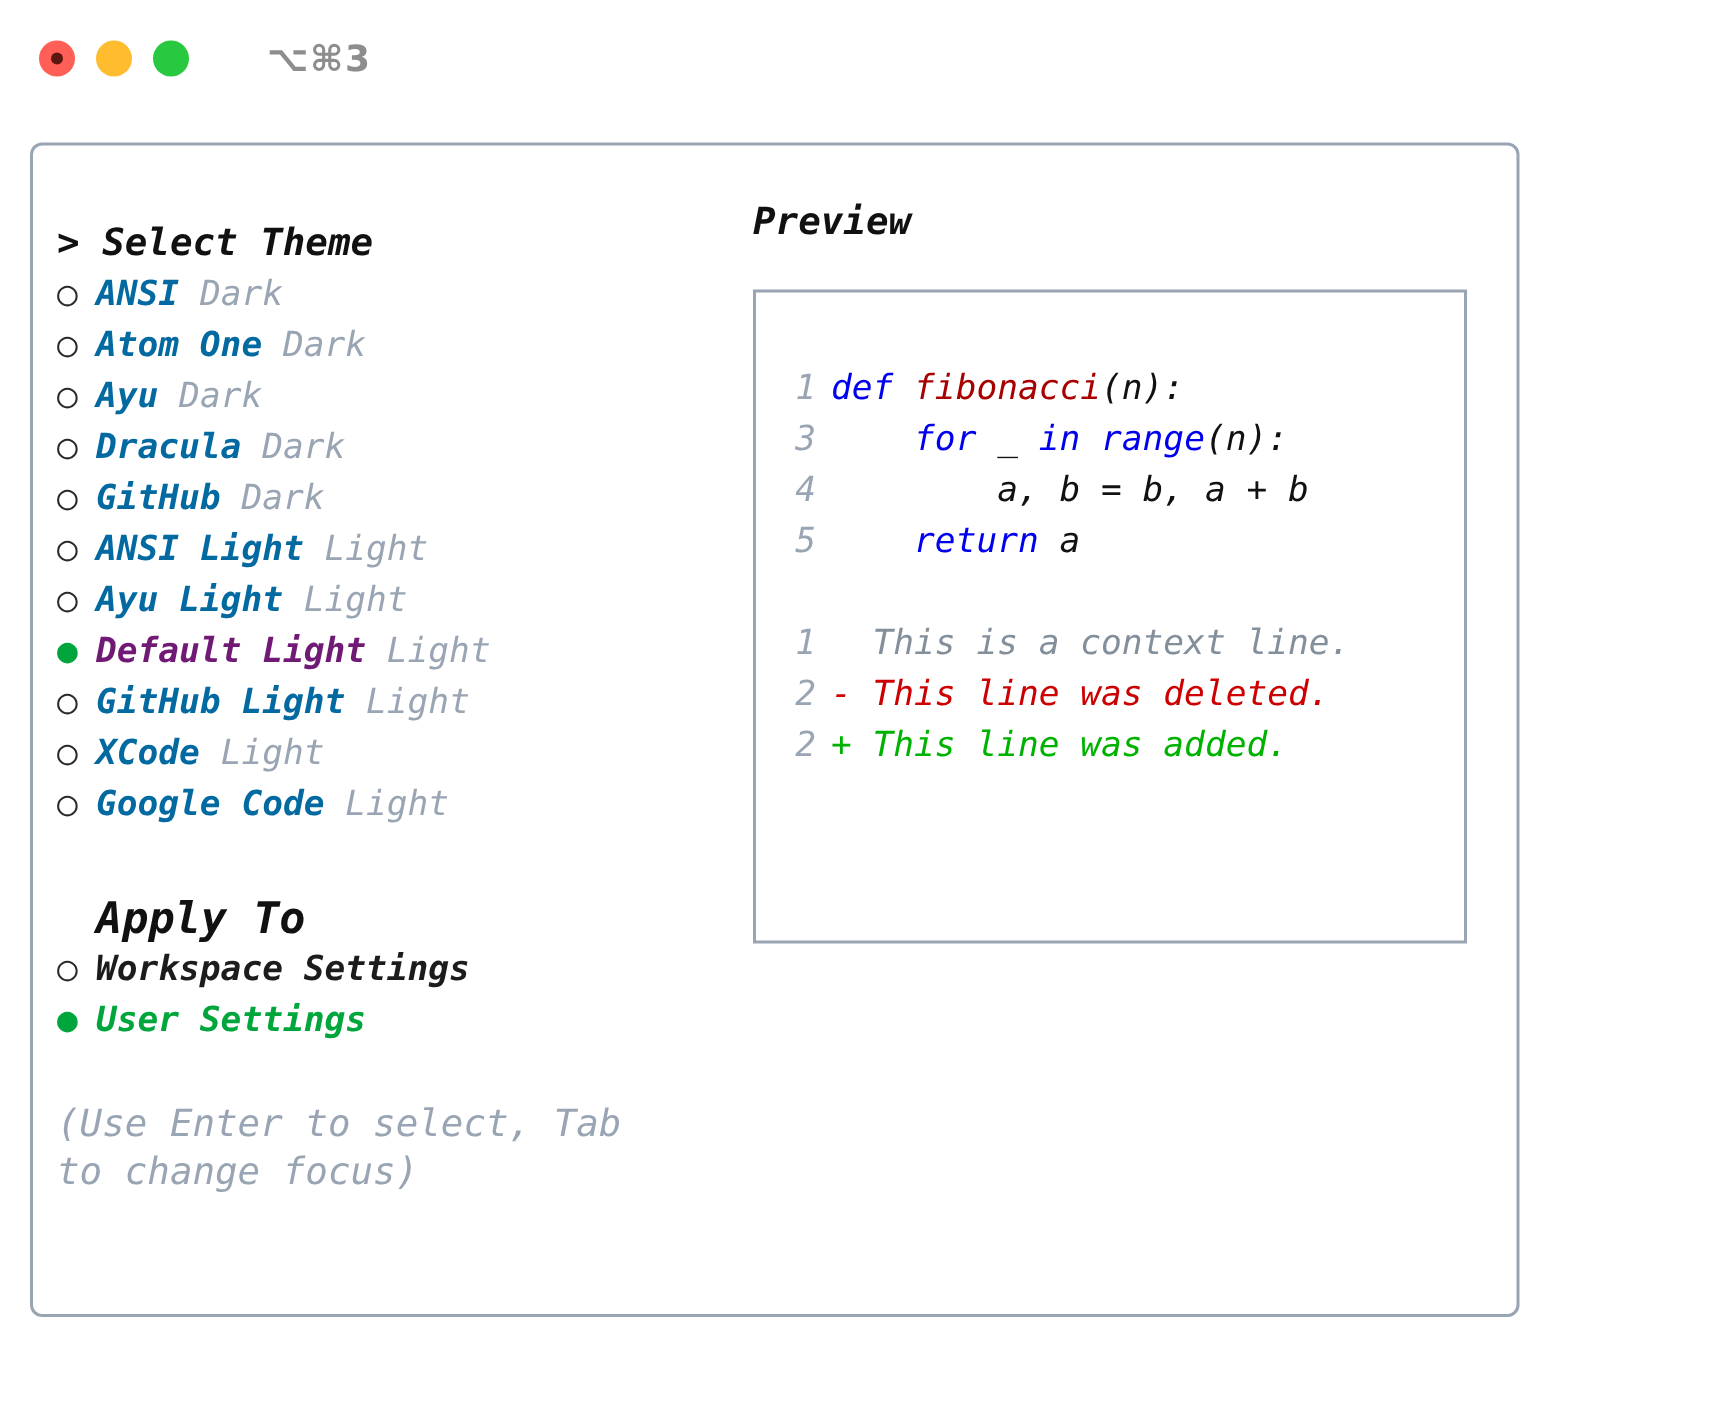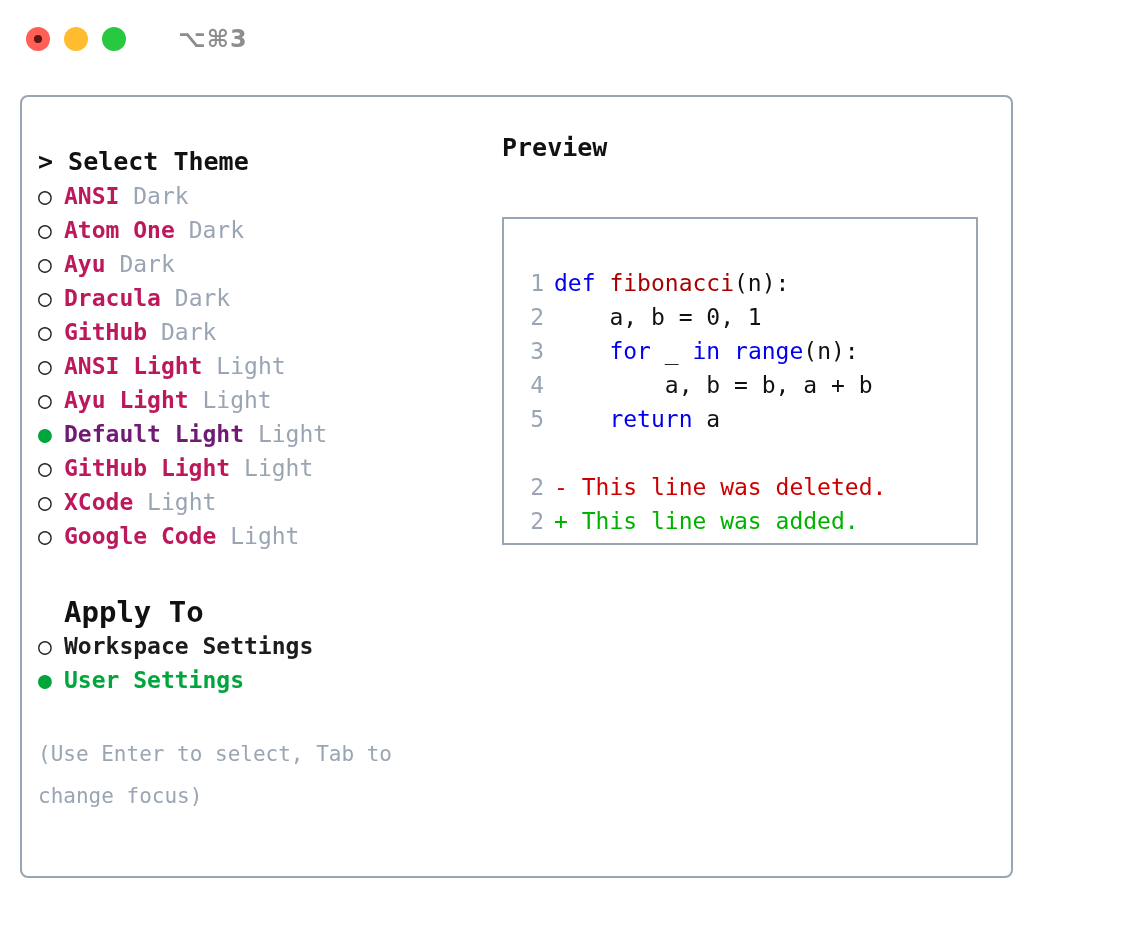--- a/index.html
+++ b/index.html
@@ -72,20 +72,21 @@
   .panel {
     position: absolute;
     left: 20px;
     top: 95px;
     width: 993px;
     height: 783px;
     border: 2px solid #9aa5b4;
     border-radius: 8px;
     box-sizing: border-box;
     background: #ffffff;
+    font-style: italic;
   }
 
   .panel-inner {
     position: absolute;
     left: 0; top: 0;
     width: 100%; height: 100%;
   }
 
   
   .left-col {
@@ -107,21 +108,21 @@
     color: #1c1c1c;
     white-space: pre;
     display: block;
   }
   .marker {
     display: inline-block;
     width: 26px;
     color: #2a2a2a;
   }
   .theme-row.selected .marker { color: #00a63c; }
-  .theme-name { font-weight: bold; color: #be185d; }
+  .theme-name { font-weight: bold; color: #0369a1; }
   .theme-row.selected .theme-name { color: #701a75; }
   .theme-tag { color: #9aa5b4; }
 
   .apply-section {
     margin-top: 42px;
   }
   .apply-title {
     font-size: 29px;
     line-height: 34px;
     color: #111111;
@@ -135,44 +136,44 @@
     white-space: pre;
     display: block;
     color: #1c1c1c;
   }
   .apply-row .opt-label { font-weight: bold; color: #1c1c1c; }
   .apply-row.selected .marker { color: #00a63c; }
   .apply-row.selected .opt-label { color: #00a63c; }
 
   .hint {
     margin-top: 36px;
-    font-size: 21px;
-    line-height: 42px;
+    font-size: 25px;
+    line-height: 32px;
     color: #9aa5b4;
     width: 400px;
   }
 
   
   .right-col {
     position: absolute;
     left: 480px;
     top: 34px;
     width: 490px;
   }
   .preview-title {
     font-size: 25px;
     font-weight: bold;
     color: #111111;
     line-height: 34px;
     white-space: pre;
   }
   .preview-box {
-    margin-top: 52px;
+    margin-top: 28px;
     width: 476px;
-    height: 328px;
+    height: 436px;
     border: 2px solid #9aa5b4;
     box-sizing: border-box;
     background: #ffffff;
     position: relative;
   }
   .code-area {
     position: absolute;
     left: 16px;
     top: 47px;
     right: 6px;
@@ -243,30 +244,30 @@
       </div>
 
       <div class="right-col">
         <div class="preview-title">Preview</div>
 
         <div class="preview-box">
           <div class="code-area">
 
             <div class="code-line"><span class="ln">1</span><span class="tok-txt"></span><span class="tok-kw">def </span><span class="tok-fn">fibonacci</span><span class="tok-txt">(n):</span></div>
 
-            <div class="code-line"><span class="ln">2</span><span class="tok-txt">    </span><span class="tok-txt">a, b = 0, 1</span></div>
 
             <div class="code-line"><span class="ln">3</span><span class="tok-txt">    </span><span class="tok-kw">for </span><span class="tok-txt">_ </span><span class="tok-kw">in </span><span class="tok-kw">range</span><span class="tok-txt">(n):</span></div>
 
             <div class="code-line"><span class="ln">4</span><span class="tok-txt">        </span><span class="tok-txt">a, b = b, a + b</span></div>
 
             <div class="code-line"><span class="ln">5</span><span class="tok-txt">    </span><span class="tok-kw">return </span><span class="tok-txt">a</span></div>
 
             <div class="gap-line"></div>
 
+            <div class="code-line"><span class="ln">1</span><span class="diff-ctx"> </span><span class="diff-ctx"> This is a context line.</span></div>
 
             <div class="code-line"><span class="ln">2</span><span class="diff-del">-</span><span class="diff-del"> This line was deleted.</span></div>
 
             <div class="code-line"><span class="ln">2</span><span class="diff-add">+</span><span class="diff-add"> This line was added.</span></div>
 
           </div>
         </div>
       </div>
 
     </div>

